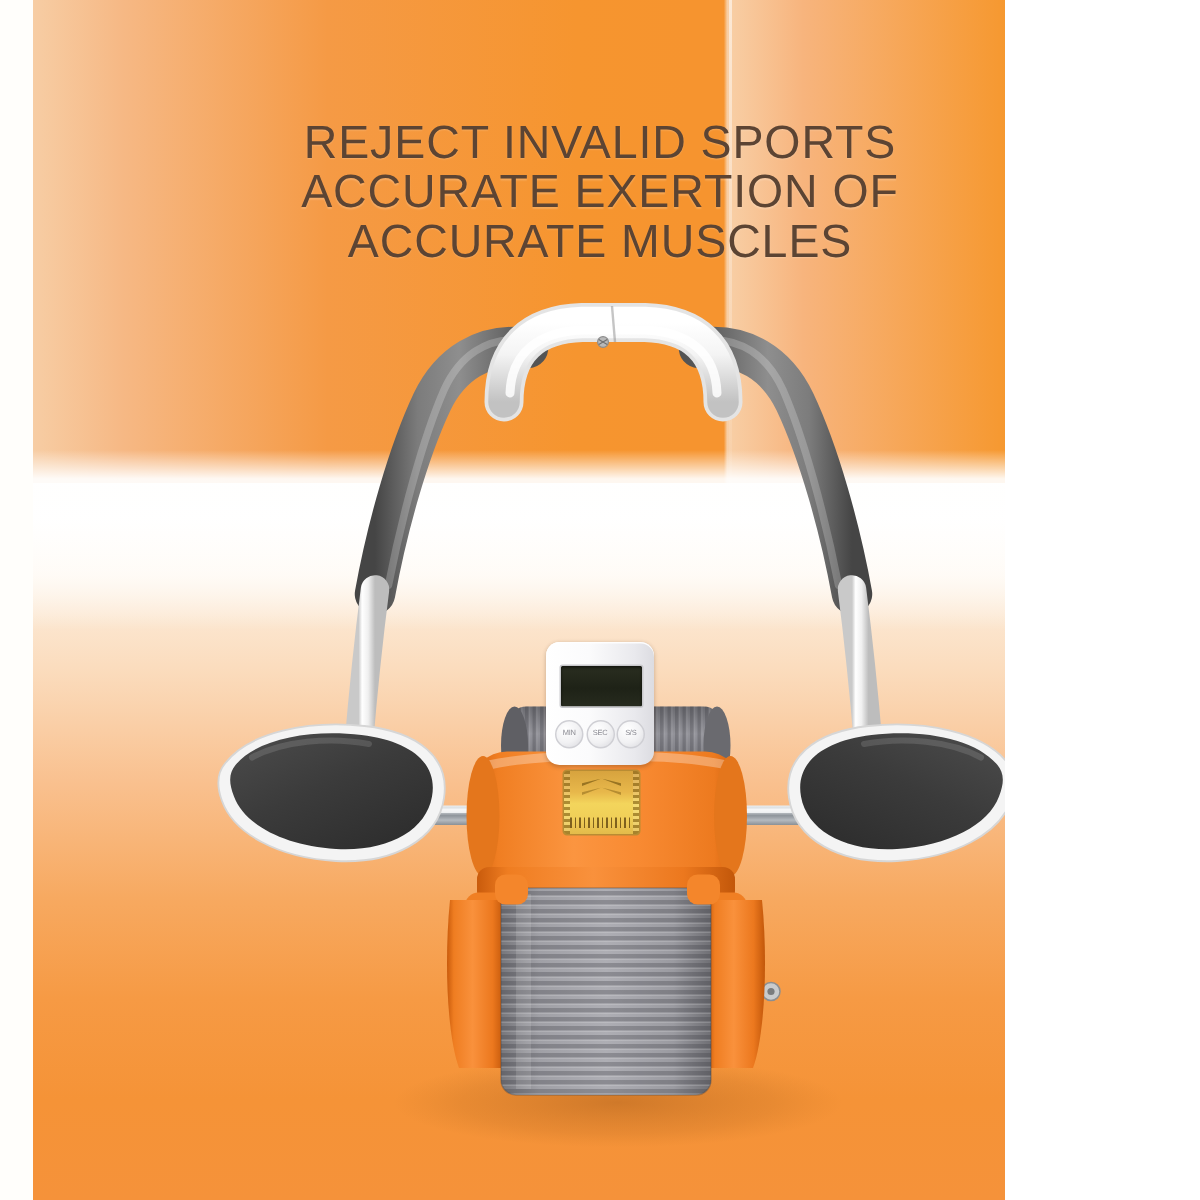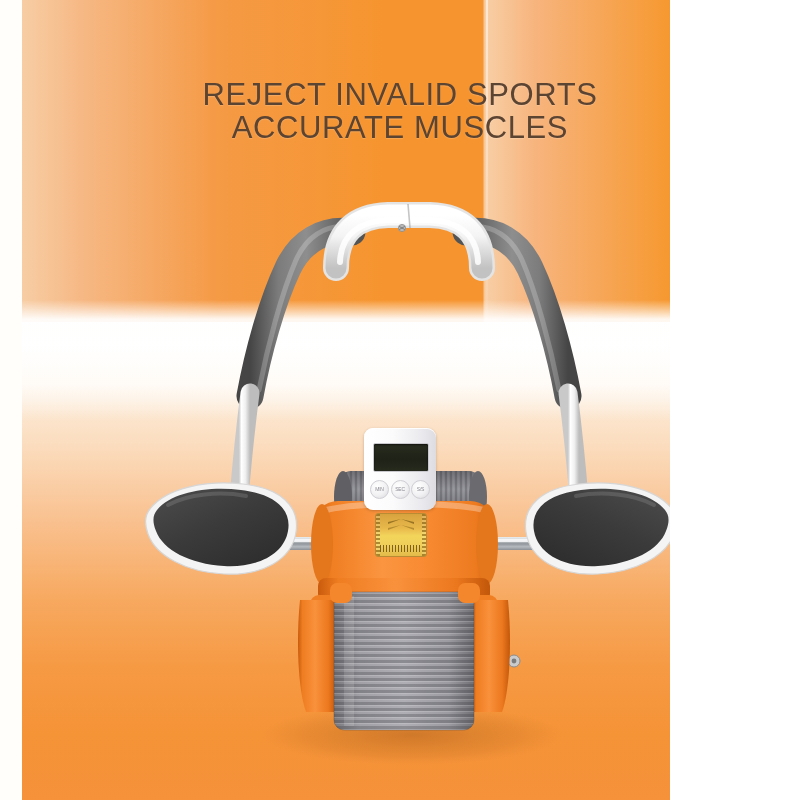--- a/index.html
+++ b/index.html
@@ -198,20 +198,21 @@
 
   <div class="bg-canvas">
     <div class="bg-upper"></div>
     <div class="bg-seam"></div>
     <div class="bg-lower"></div>
     <div class="bg-haze"></div>
   </div>
 
   <div class="headline">
     <div>REJECT INVALID SPORTS</div>
+    <div>ACCURATE EXERTION OF</div>
     <div>ACCURATE MUSCLES</div>
   </div>
 
   <div class="product">
     <svg width="800" height="800" viewBox="0 0 800 800" xmlns="http://www.w3.org/2000/svg">
       <defs>
         <linearGradient id="gGripL" x1="0" y1="0" x2="1" y2="0">
           <stop offset="0%" stop-color="#454545"></stop>
           <stop offset="28%" stop-color="#7c7c7c"></stop>
           <stop offset="55%" stop-color="#8e8e8e"></stop>

